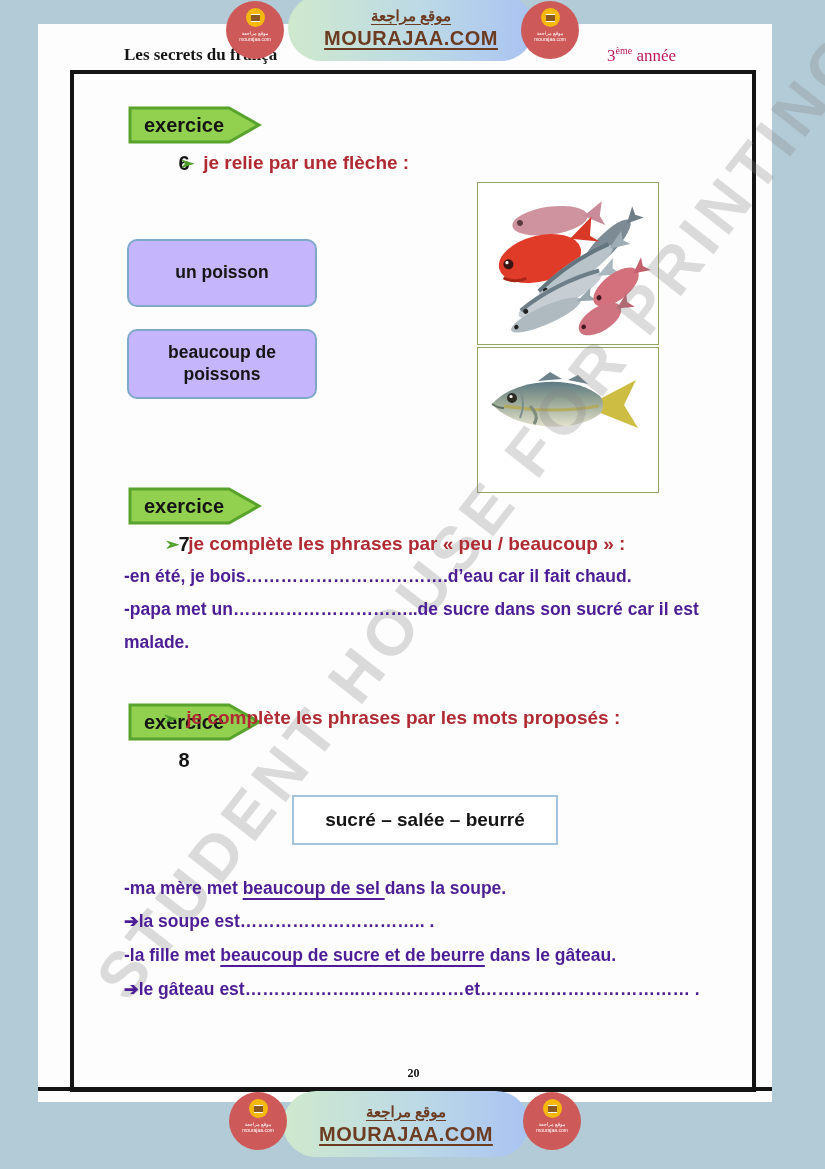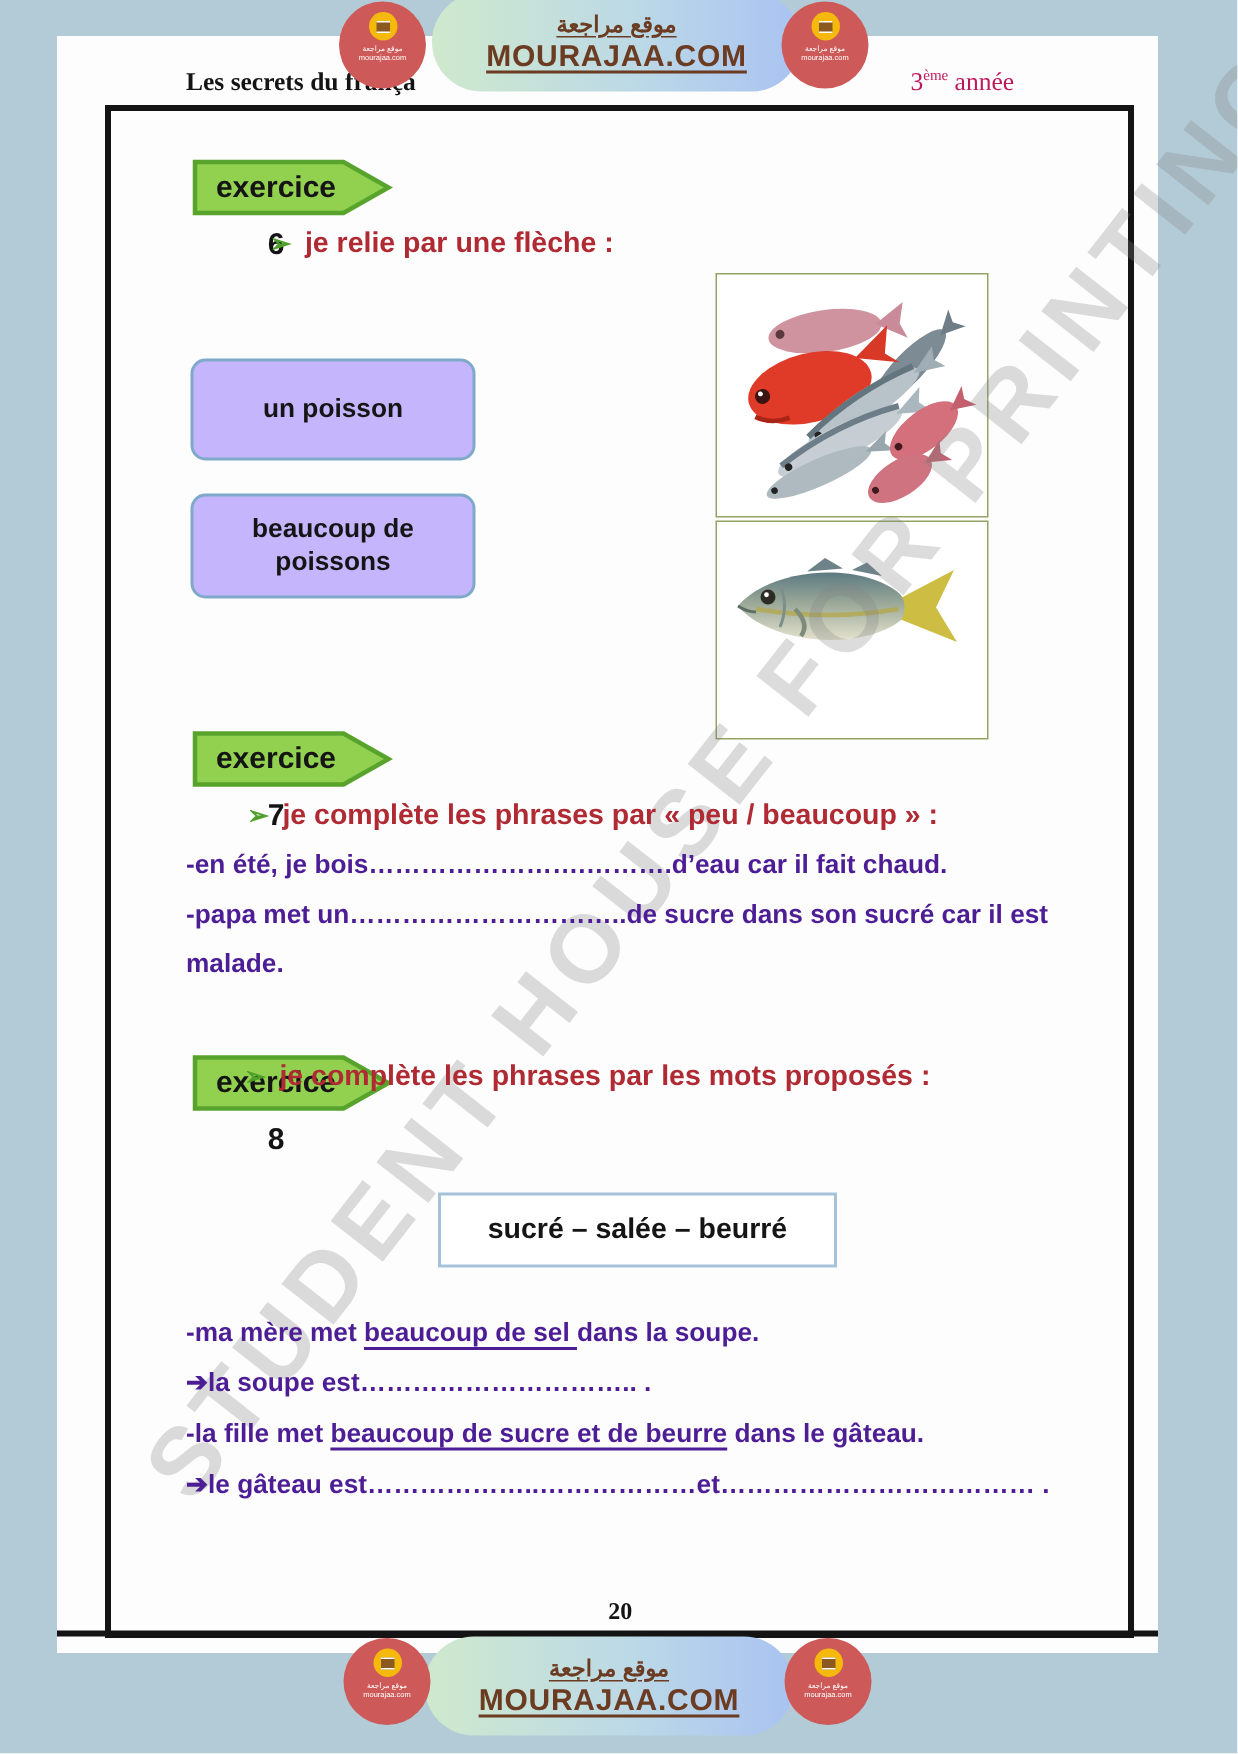--- a/index.html
+++ b/index.html
@@ -52,21 +52,21 @@
 
   .optbox{border:2px solid #7fa9c9;border-radius:10px;background:#c4b5fd;z-index:3;
           display:flex;align-items:center;justify-content:center;text-align:center;
           font-weight:bold;font-size:17.5px;color:#151515;line-height:1.25;}
   .wordbox{left:292px;top:795px;width:262px;height:46px;border:2px solid #a6c2da;background:#fff;z-index:3;
            display:flex;align-items:center;justify-content:center;font-weight:bold;font-size:19px;color:#151515;}
 
   .photobox{border:1px solid #93a363;background:#fff;z-index:3;}
 
   .pagenum{left:38px;top:1066px;width:751px;text-align:center;z-index:3;
-           font-family:"Liberation Serif",serif;font-weight:bold;font-size:16px;color:#141414;}
+           font-family:"Liberation Serif",serif;font-weight:bold;font-size:12px;color:#141414;}
 </style>
 </head>
 <body>
 
 <div id="stage">
 
   <div class="abs sheet"></div>
   <div class="abs frame"></div>
   <div class="abs bottomline"></div>
 

